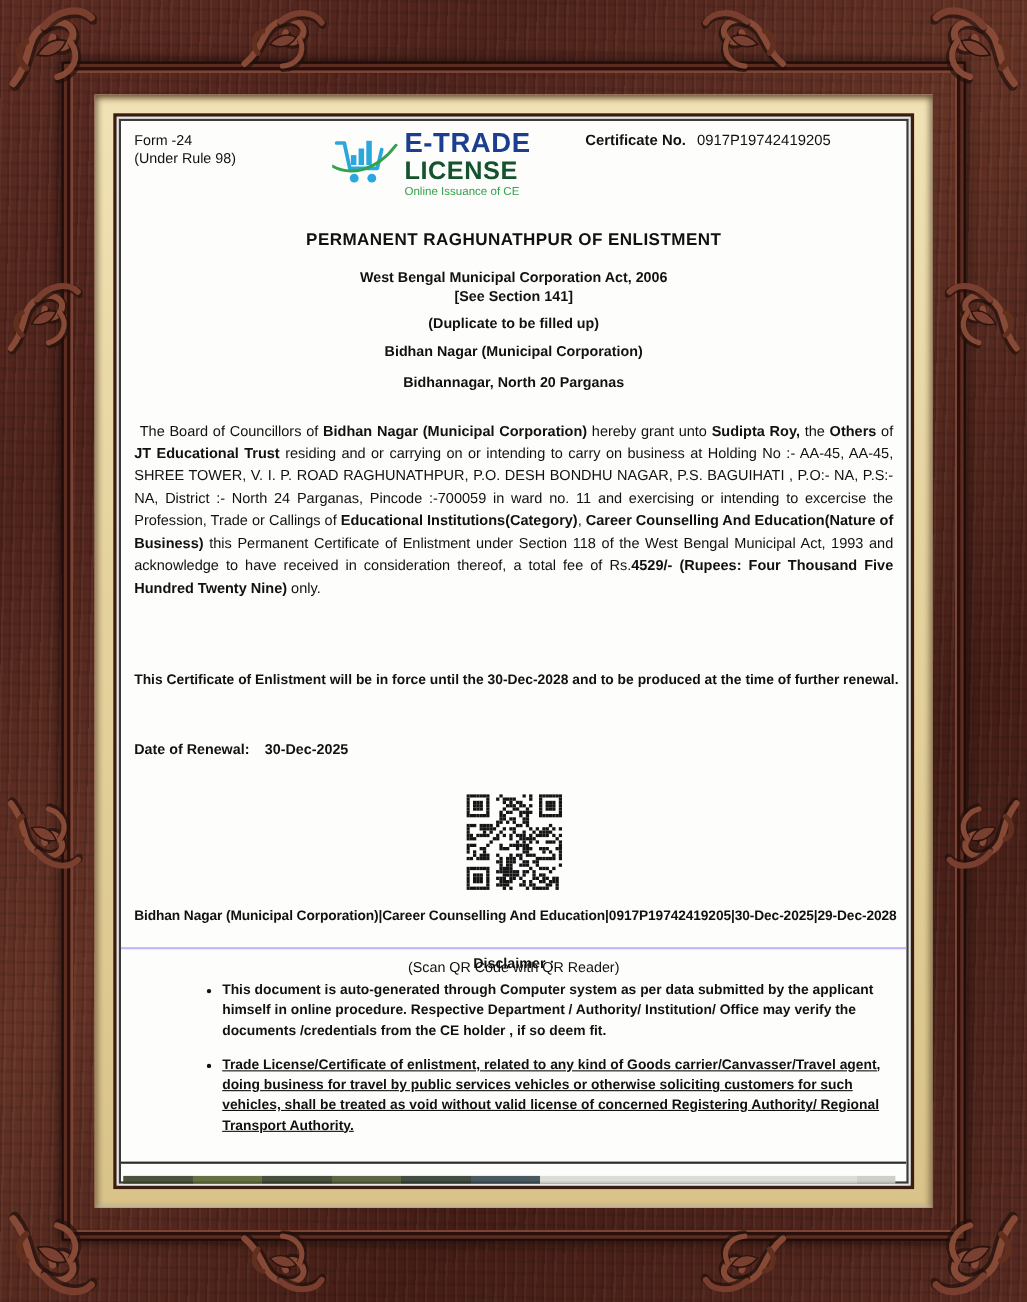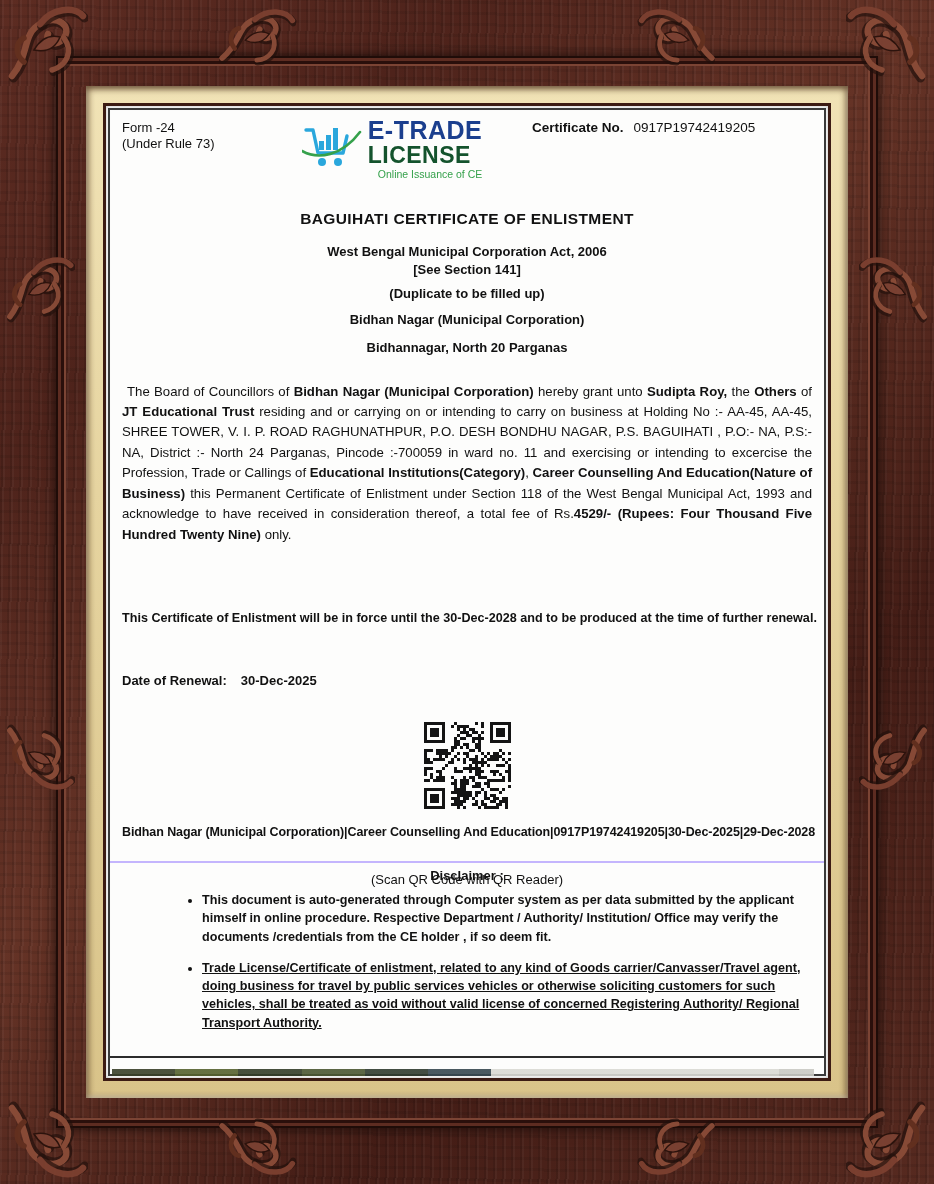--- a/index.html
+++ b/index.html
@@ -143,48 +143,48 @@
 
 <div class="mat"></div>
 
 <div class="page">
   <div class="cert-box">
 
     <div class="main">
       <div class="header-row">
         <div class="form-block">
           <div>Form -24</div>
-          <div>(Under Rule 73)</div>
+          <div>(Under Rule 98)</div>
         </div>
 
         <div class="logo">
           <span>
             <svg width="62" height="56" viewBox="0 0 62 56">
               <rect x="17" y="23" width="5" height="9" fill="#2aa7dc"></rect>
               <rect x="24" y="17" width="5" height="15" fill="#2aa7dc"></rect>
               <rect x="31" y="10" width="5" height="22" fill="#2aa7dc"></rect>
               <path d="M4,12 L11,12 L16,35 L41,35 L45,18" fill="none" stroke-width="3.4" stroke-linejoin="round" stroke-linecap="round" stroke="#2aa7dc"></path>
               <circle cx="20" cy="44" r="4" fill="#2aa7dc"></circle>
               <circle cx="36" cy="44" r="4" fill="#2aa7dc"></circle>
               <path d="M0,33 C16,42 40,38 58,14" fill="none" stroke-width="2.6" stroke-linecap="round" stroke="#35a14b"></path>
             </svg>
           </span>
           <div class="logo-text">
             <div class="logo-top" style="color: rgb(27, 63, 142);">E-TRADE</div>
             <div class="logo-bottom" style="color: #14532d;">LICENSE</div>
-            <div class="logo-tag" style="color: rgb(53, 161, 75); text-align: right;">Online Issuance of CE</div>
+            <div class="logo-tag" style="color: rgb(53, 161, 75);">Online Issuance of CE</div>
           </div>
         </div>
 
         <div class="certno">
           <span class="lbl">Certificate No.</span><span>0917P19742419205</span>
         </div>
       </div>
 
-      <div class="doc-title">BAGUIHATI CERTIFICATE OF ENLISTMENT</div>
+      <div class="doc-title">PERMANENT RAGHUNATHPUR OF ENLISTMENT</div>
       <div class="sub act">West Bengal Municipal Corporation Act, 2006</div>
       <div class="sub section">[See Section 141]</div>
       <div class="sub duplicate">(Duplicate to be filled up)</div>
       <div class="sub corp">Bidhan Nagar (Municipal Corporation)</div>
       <div class="sub loc">Bidhannagar, North 20 Parganas</div>
 
       <div class="body-par"><span>The Board of Councillors of </span><b>Bidhan Nagar (Municipal Corporation)</b><span> hereby grant unto </span><b>Sudipta Roy,</b><span> the </span><b>Others</b><span> of </span><b>JT Educational Trust</b><span> residing and or carrying on or intending to carry on business at Holding No :- AA-45, AA-45, SHREE TOWER, V. I. P. ROAD RAGHUNATHPUR, P.O. DESH BONDHU NAGAR, P.S. BAGUIHATI , P.O:- NA, P.S:- NA, District :- North 24 Parganas, Pincode :-700059 in ward no. 11 and exercising or intending to excercise the Profession, Trade or Callings of </span><b>Educational Institutions(Category)</b><span>, </span><b>Career Counselling And Education(Nature of Business)</b><span> this Permanent Certificate of Enlistment under Section 118 of the West Bengal Municipal Act, 1993 and acknowledge to have received in consideration thereof, a total fee of Rs.</span><b>4529/- (Rupees: Four Thousand Five Hundred Twenty Nine)</b><span> only.</span></div>
 
       <div class="validity">This Certificate of Enlistment will be in force until the 30-Dec-2028 and to be produced at the time of further renewal.</div>
 

